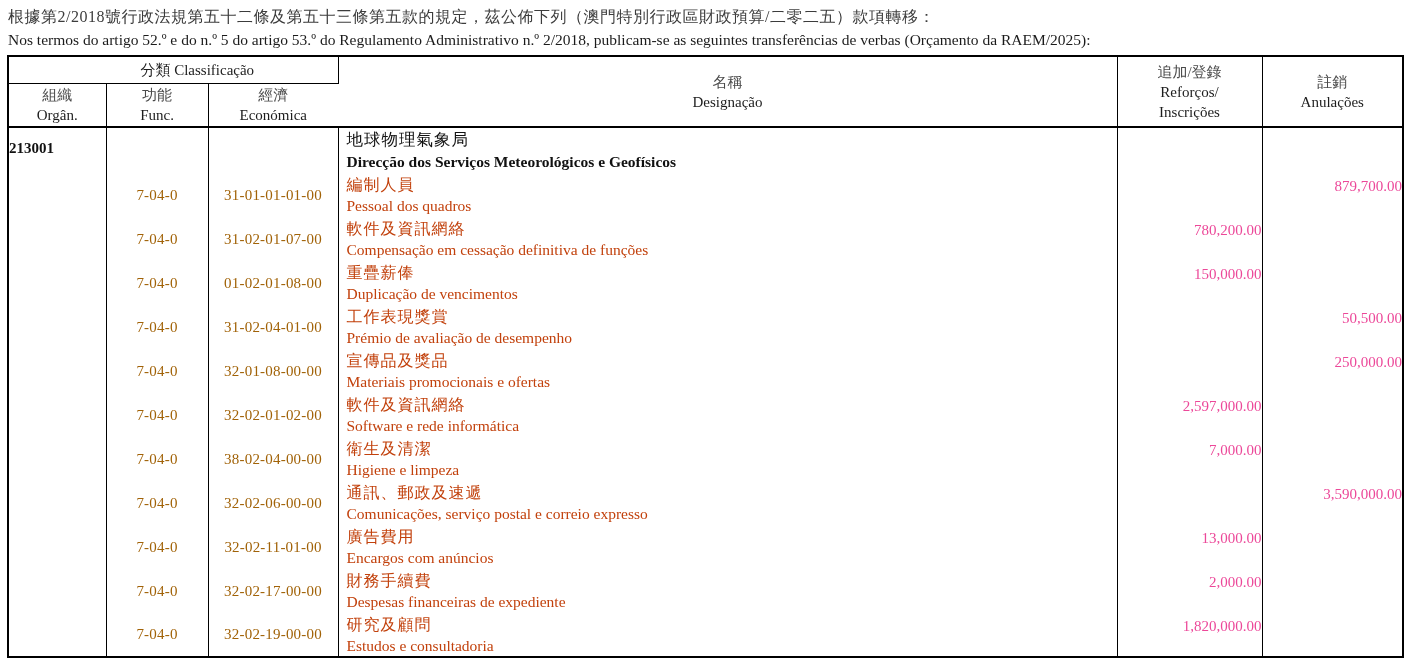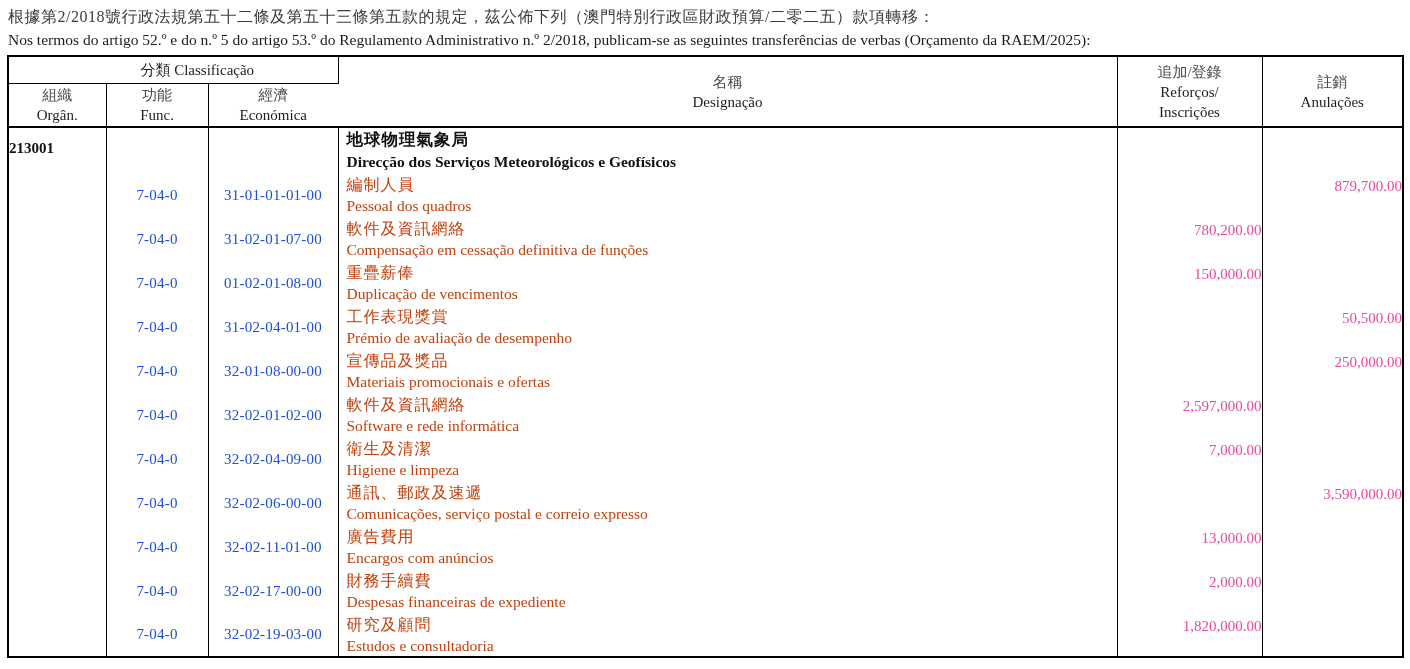--- a/index.html
+++ b/index.html
@@ -60,27 +60,27 @@
 
   tbody td {
     border-right: 1px solid #000;
     vertical-align: top;
     font-size: 15px;
   }
   tbody td:last-child { border-right: none; }
   tbody tr { height: 44px; }
   tbody tr.org-row { height: 46px; }
 
-  td.code-cell { text-align: center; vertical-align: middle; color: #1d4ed8; letter-spacing: 0.2px; }
+  td.code-cell { text-align: center; vertical-align: middle; color: #a16207; letter-spacing: 0.2px; }
   td.org-cell  { text-align: left; vertical-align: top; padding-top: 12px; font-weight: bold; color: #111; }
 
   td.name-cell { padding-left: 8px; padding-top: 1px; }
   .name-zh { display: block; font-size: 16px; line-height: 21px; color: #c2410c; letter-spacing: 1px; }
   .name-pt { display: block; font-size: 15.5px; line-height: 21px; color: #c2410c; }
-  tr.org-row .name-zh { font-size: 16.5px; font-weight: bold; color: #111; line-height: 22px; letter-spacing: 1px; }
+  tr.org-row .name-zh { font-size: 16.5px; font-weight: normal; color: #111; line-height: 22px; letter-spacing: 1px; }
   tr.org-row .name-pt { font-weight: bold; color: #111; line-height: 21px; }
 
   td.amt-cell {
     text-align: right;
     padding-top: 3px;
     font-size: 15px;
     color: #ec4899;
     line-height: 21px;
   }
 </style>
@@ -217,21 +217,21 @@
           <span class="name-zh">軟件及資訊網絡</span>
           <span class="name-pt">Software e rede informática</span>
         </td>
         <td class="amt-cell">2,597,000.00</td>
         <td class="amt-cell"></td>
       </tr>
 
       <tr>
         <td class="org-cell"></td>
         <td class="code-cell">7-04-0</td>
-        <td class="code-cell">32-02-04-09-00</td>
+        <td class="code-cell">38-02-04-00-00</td>
         <td class="name-cell">
           <span class="name-zh">衛生及清潔</span>
           <span class="name-pt">Higiene e limpeza</span>
         </td>
         <td class="amt-cell">7,000.00</td>
         <td class="amt-cell"></td>
       </tr>
 
       <tr>
         <td class="org-cell"></td>
@@ -265,21 +265,21 @@
           <span class="name-zh">財務手續費</span>
           <span class="name-pt">Despesas financeiras de expediente</span>
         </td>
         <td class="amt-cell">2,000.00</td>
         <td class="amt-cell"></td>
       </tr>
 
       <tr>
         <td class="org-cell"></td>
         <td class="code-cell">7-04-0</td>
-        <td class="code-cell">32-02-19-03-00</td>
+        <td class="code-cell">32-02-19-00-00</td>
         <td class="name-cell">
           <span class="name-zh">研究及顧問</span>
           <span class="name-pt">Estudos e consultadoria</span>
         </td>
         <td class="amt-cell">1,820,000.00</td>
         <td class="amt-cell"></td>
       </tr>
 
     </tbody>
   </table>

